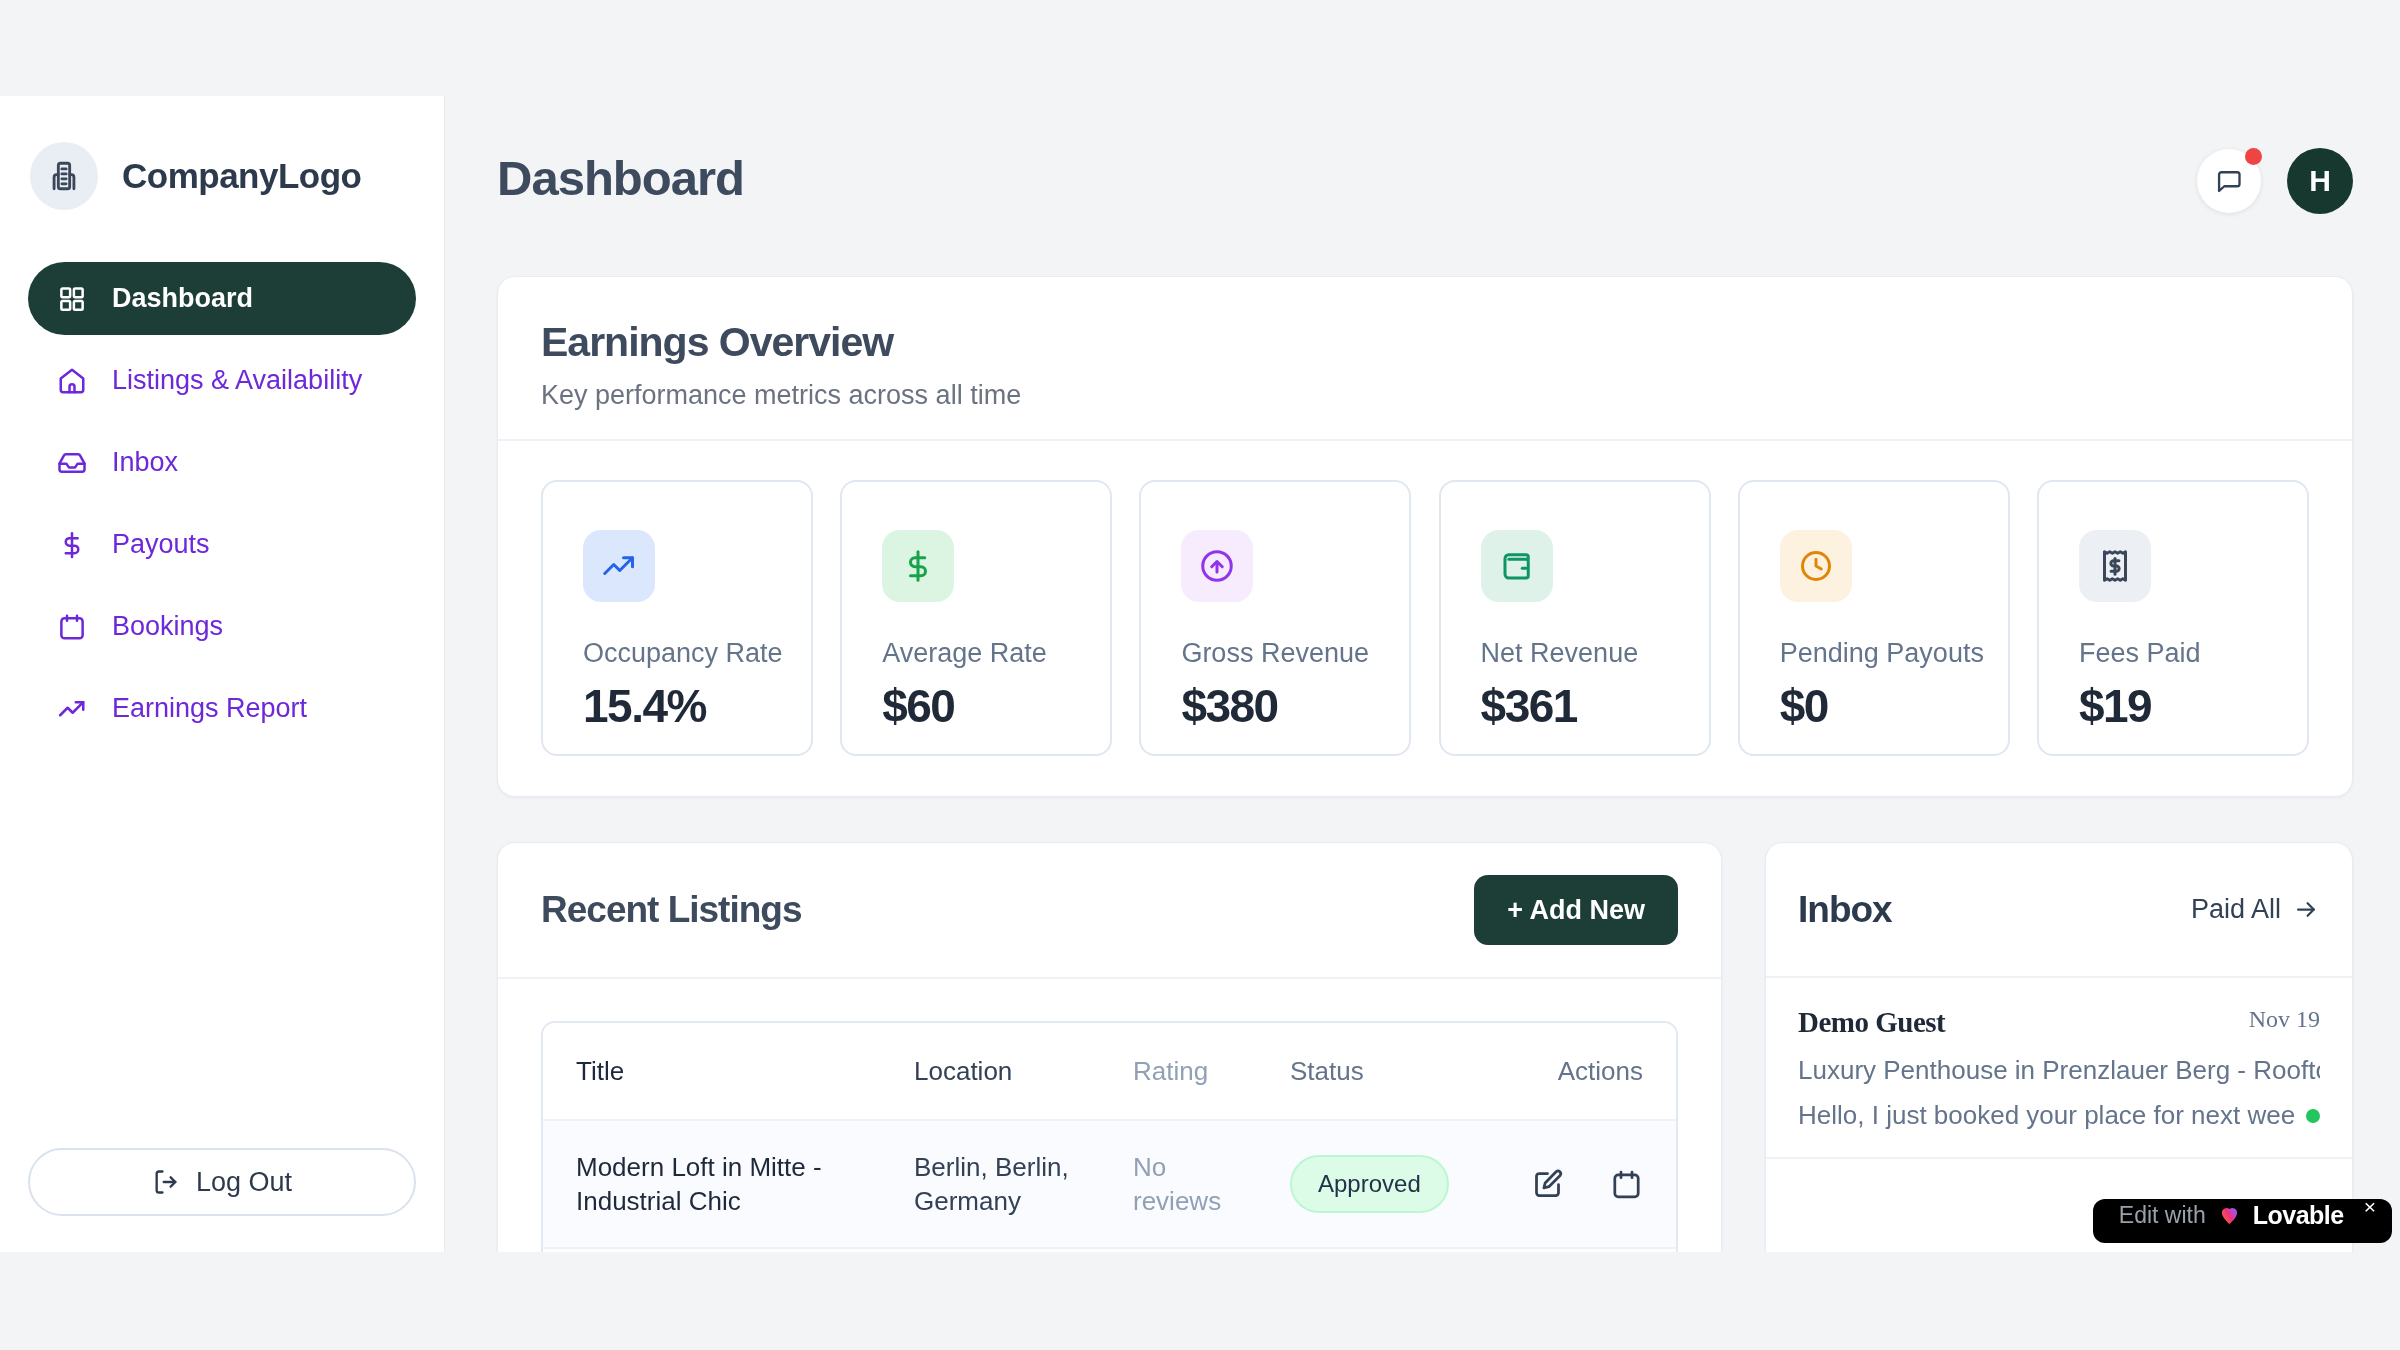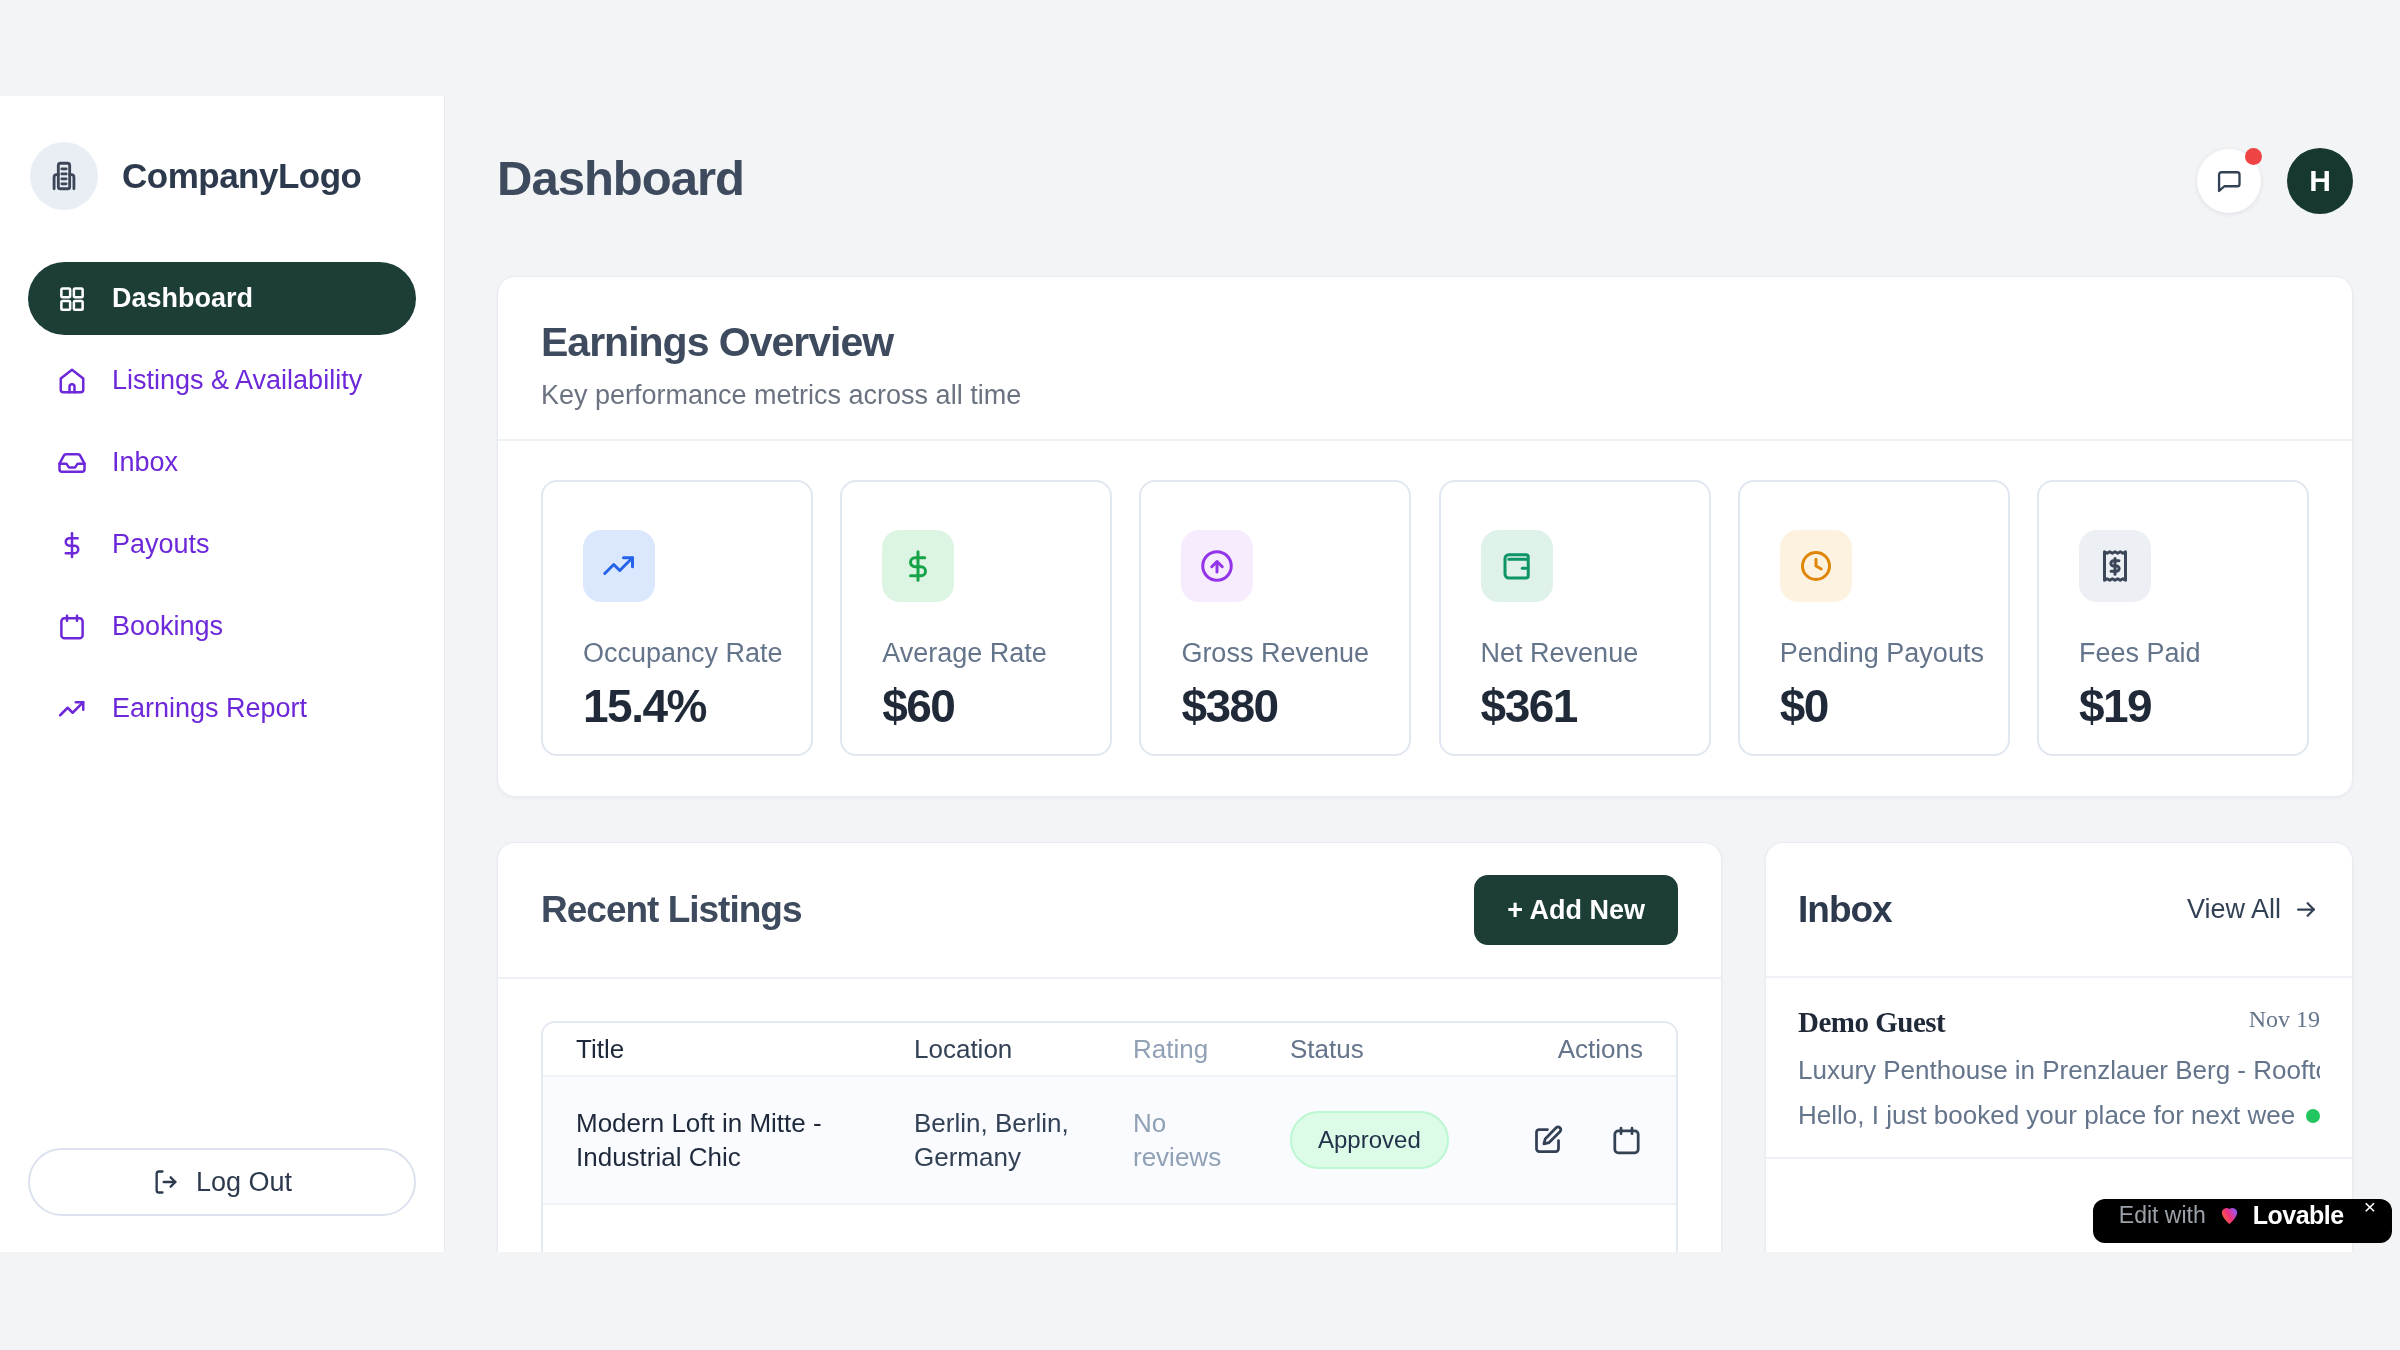--- a/index.html
+++ b/index.html
@@ -78,21 +78,21 @@
   .m5 .mc-iconbox { background:#eceff3; color:#3b4759; }
 
   
   .listings-card { position:absolute; left:52px; top:842px; width:1225px; height:520px; }
   .lc-header { height:136px; padding:0 43px; display:flex; align-items:center; justify-content:space-between;
     border-bottom:2px solid #eef1f6; }
   .lc-title { font-size:37px; font-weight:800; letter-spacing:-1px; color:#3e4a5d; }
   .add-btn { height:70px; padding:0 33px; border:none; border-radius:14px; background:#1d3e37; color:#ffffff;
     font-size:27px; font-weight:600; cursor:pointer; font-family:inherit; }
   .table-wrap { margin:42px 43px 0; border:2px solid #e3e9f1; border-radius:14px; overflow:hidden; }
-  .t-head { height:52px; display:flex; align-items:center; font-size:26px; color:#64748b; background:#ffffff; }
+  .t-head { height:96px; display:flex; align-items:center; font-size:26px; color:#64748b; background:#ffffff; }
   .t-row { min-height:128px; display:flex; align-items:center; background:#fafbfe;
     border-top:2px solid #eef1f6; font-size:26px; line-height:34px; }
   .t-row-next { height:58px; background:#ffffff; border-top:2px solid #eef1f6; }
   .col-title { width:371px; padding-left:33px; padding-right:36px; color:#1e293b; }
   .col-loc { width:219px; padding-right:24px; color:#334155; }
   .col-rating { width:157px; padding-right:44px; color:#90a0b5; }
   .col-status { width:225px; }
   .col-actions { flex:1; display:flex; justify-content:flex-end; align-items:center; gap:46px; padding-right:33px; }
   .t-head .col-actions { color:#64748b; }
   .status-badge { display:inline-block; padding:10px 26px; border-radius:999px; background:#dcfce7;
@@ -335,21 +335,21 @@
           </div>
         </div>
         <div class="t-row-next"></div>
       </div>
     </section>
 
     <section class="card inbox-card">
       <div class="ic-header">
         <div class="ic-title">Inbox</div>
         <div class="view-all">
-          <span>View All</span>
+          <span>Paid All</span>
           <svg viewBox="0 0 24 24" fill="none" stroke="currentColor" stroke-width="2" stroke-linecap="round" stroke-linejoin="round">
             <path d="M4.5 12h14"></path>
               <path d="m13 6.5 5.5 5.5-5.5 5.5"></path>
           </svg>
         </div>
       </div>
       <div class="msg">
         <div class="msg-top">
           <span class="msg-sender">Demo Guest</span>
           <span class="msg-date">Nov 19</span>

